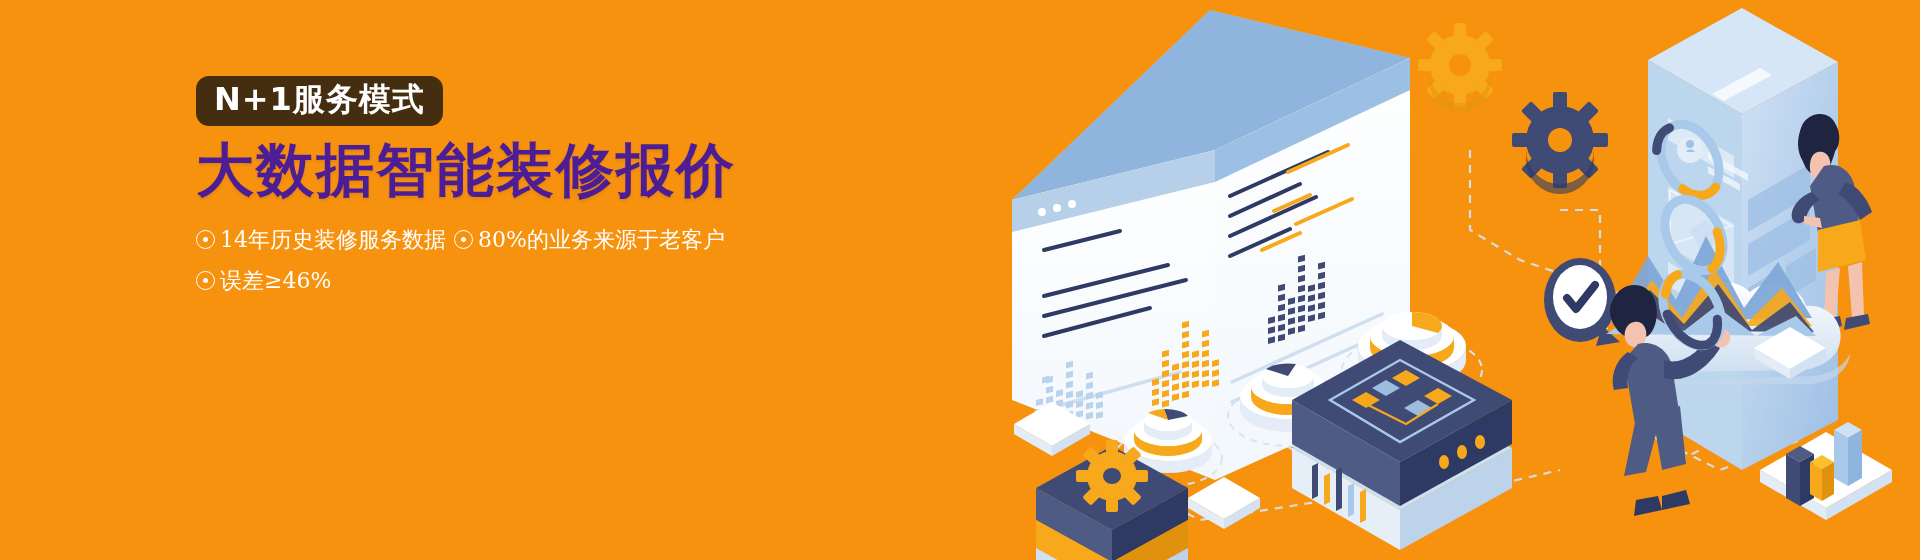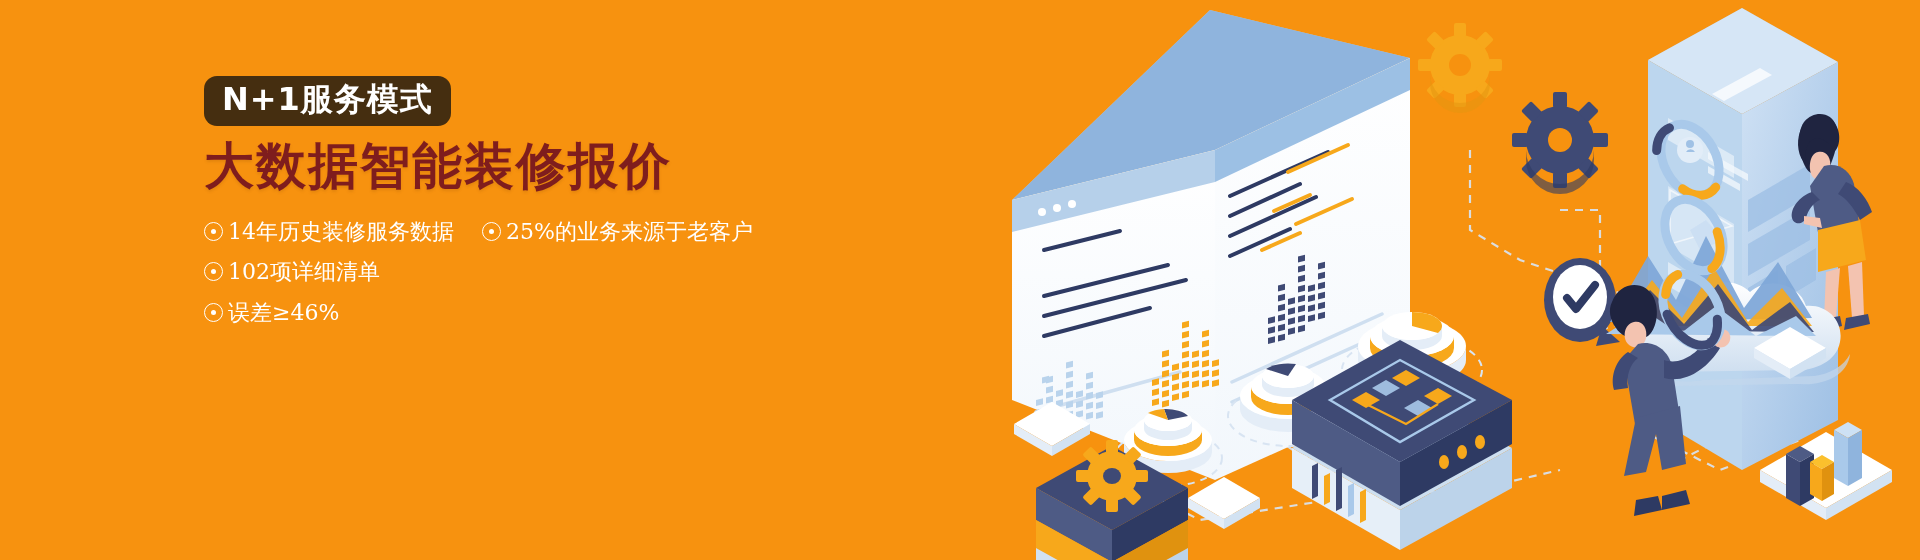--- a/index.html
+++ b/index.html
@@ -12,57 +12,57 @@
     width: 1920px;
     height: 560px;
     overflow: hidden;
     background: #f7920f;
     font-family: "Liberation Sans", "DejaVu Sans", sans-serif;
   }
 
   
   .copy-block {
     position: absolute;
-    left: 204px;
+    left: 196px;
     top: 76px;
     width: 700px;
   }
 
   .badge {
     display: inline-block;
     background: #452e10;
     color: #ffffff;
     border-radius: 13px;
     padding: 6px 18px 8px 18px;
     font-size: 32px;
     line-height: 1.12;
     font-weight: 700;
     letter-spacing: 1px;
     white-space: nowrap;
     font-family: "DejaVu Sans", "Liberation Sans", sans-serif;
   }
 
   .headline {
     margin-top: 14px;
-    color: #7f1d1d;
-    font-size: 50px;
+    color: #4c1d95;
+    font-size: 58px;
     line-height: 1.06;
     font-weight: 700;
     letter-spacing: 2px;
     white-space: nowrap;
     text-shadow: 0 2px 3px rgba(140,70,0,0.18);
     font-family: "DejaVu Sans", "Liberation Sans", sans-serif;
   }
 
   .features {
     margin-top: 26px;
     display: flex;
     flex-direction: row;
     align-items: flex-start;
-    column-gap: 28px;
+    column-gap: 8px;
   }
   .feature-col {
     display: flex;
     flex-direction: column;
   }
   .feature-col.col-left { width: 250px; row-gap: 14px; }
   .feature-col.col-right { width: 260px; row-gap: 14px; }
 
   .feature-item {
     display: flex;
@@ -118,32 +118,28 @@
 
     <div class="features">
 
       <div class="feature-col col-left">
         <div class="feature-item">
           <span class="bullet-icon"></span>
           <span>14年历史装修服务数据</span>
         </div>
         <div class="feature-item">
           <span class="bullet-icon"></span>
-          <span>102项详细清单</span>
-        </div>
-        <div class="feature-item">
-          <span class="bullet-icon"></span>
           <span>误差≥46%</span>
         </div>
       </div>
 
       <div class="feature-col col-right">
         <div class="feature-item">
           <span class="bullet-icon"></span>
-          <span>25%的业务来源于老客户</span>
+          <span>80%的业务来源于老客户</span>
         </div>
       </div>
 
     </div>
   </div>
 
   <div class="art">
     <svg viewBox="0 0 920 560" xmlns="http://www.w3.org/2000/svg">
       <defs>
         <linearGradient id="gPhone" x1="0" y1="0" x2="1" y2="1">

